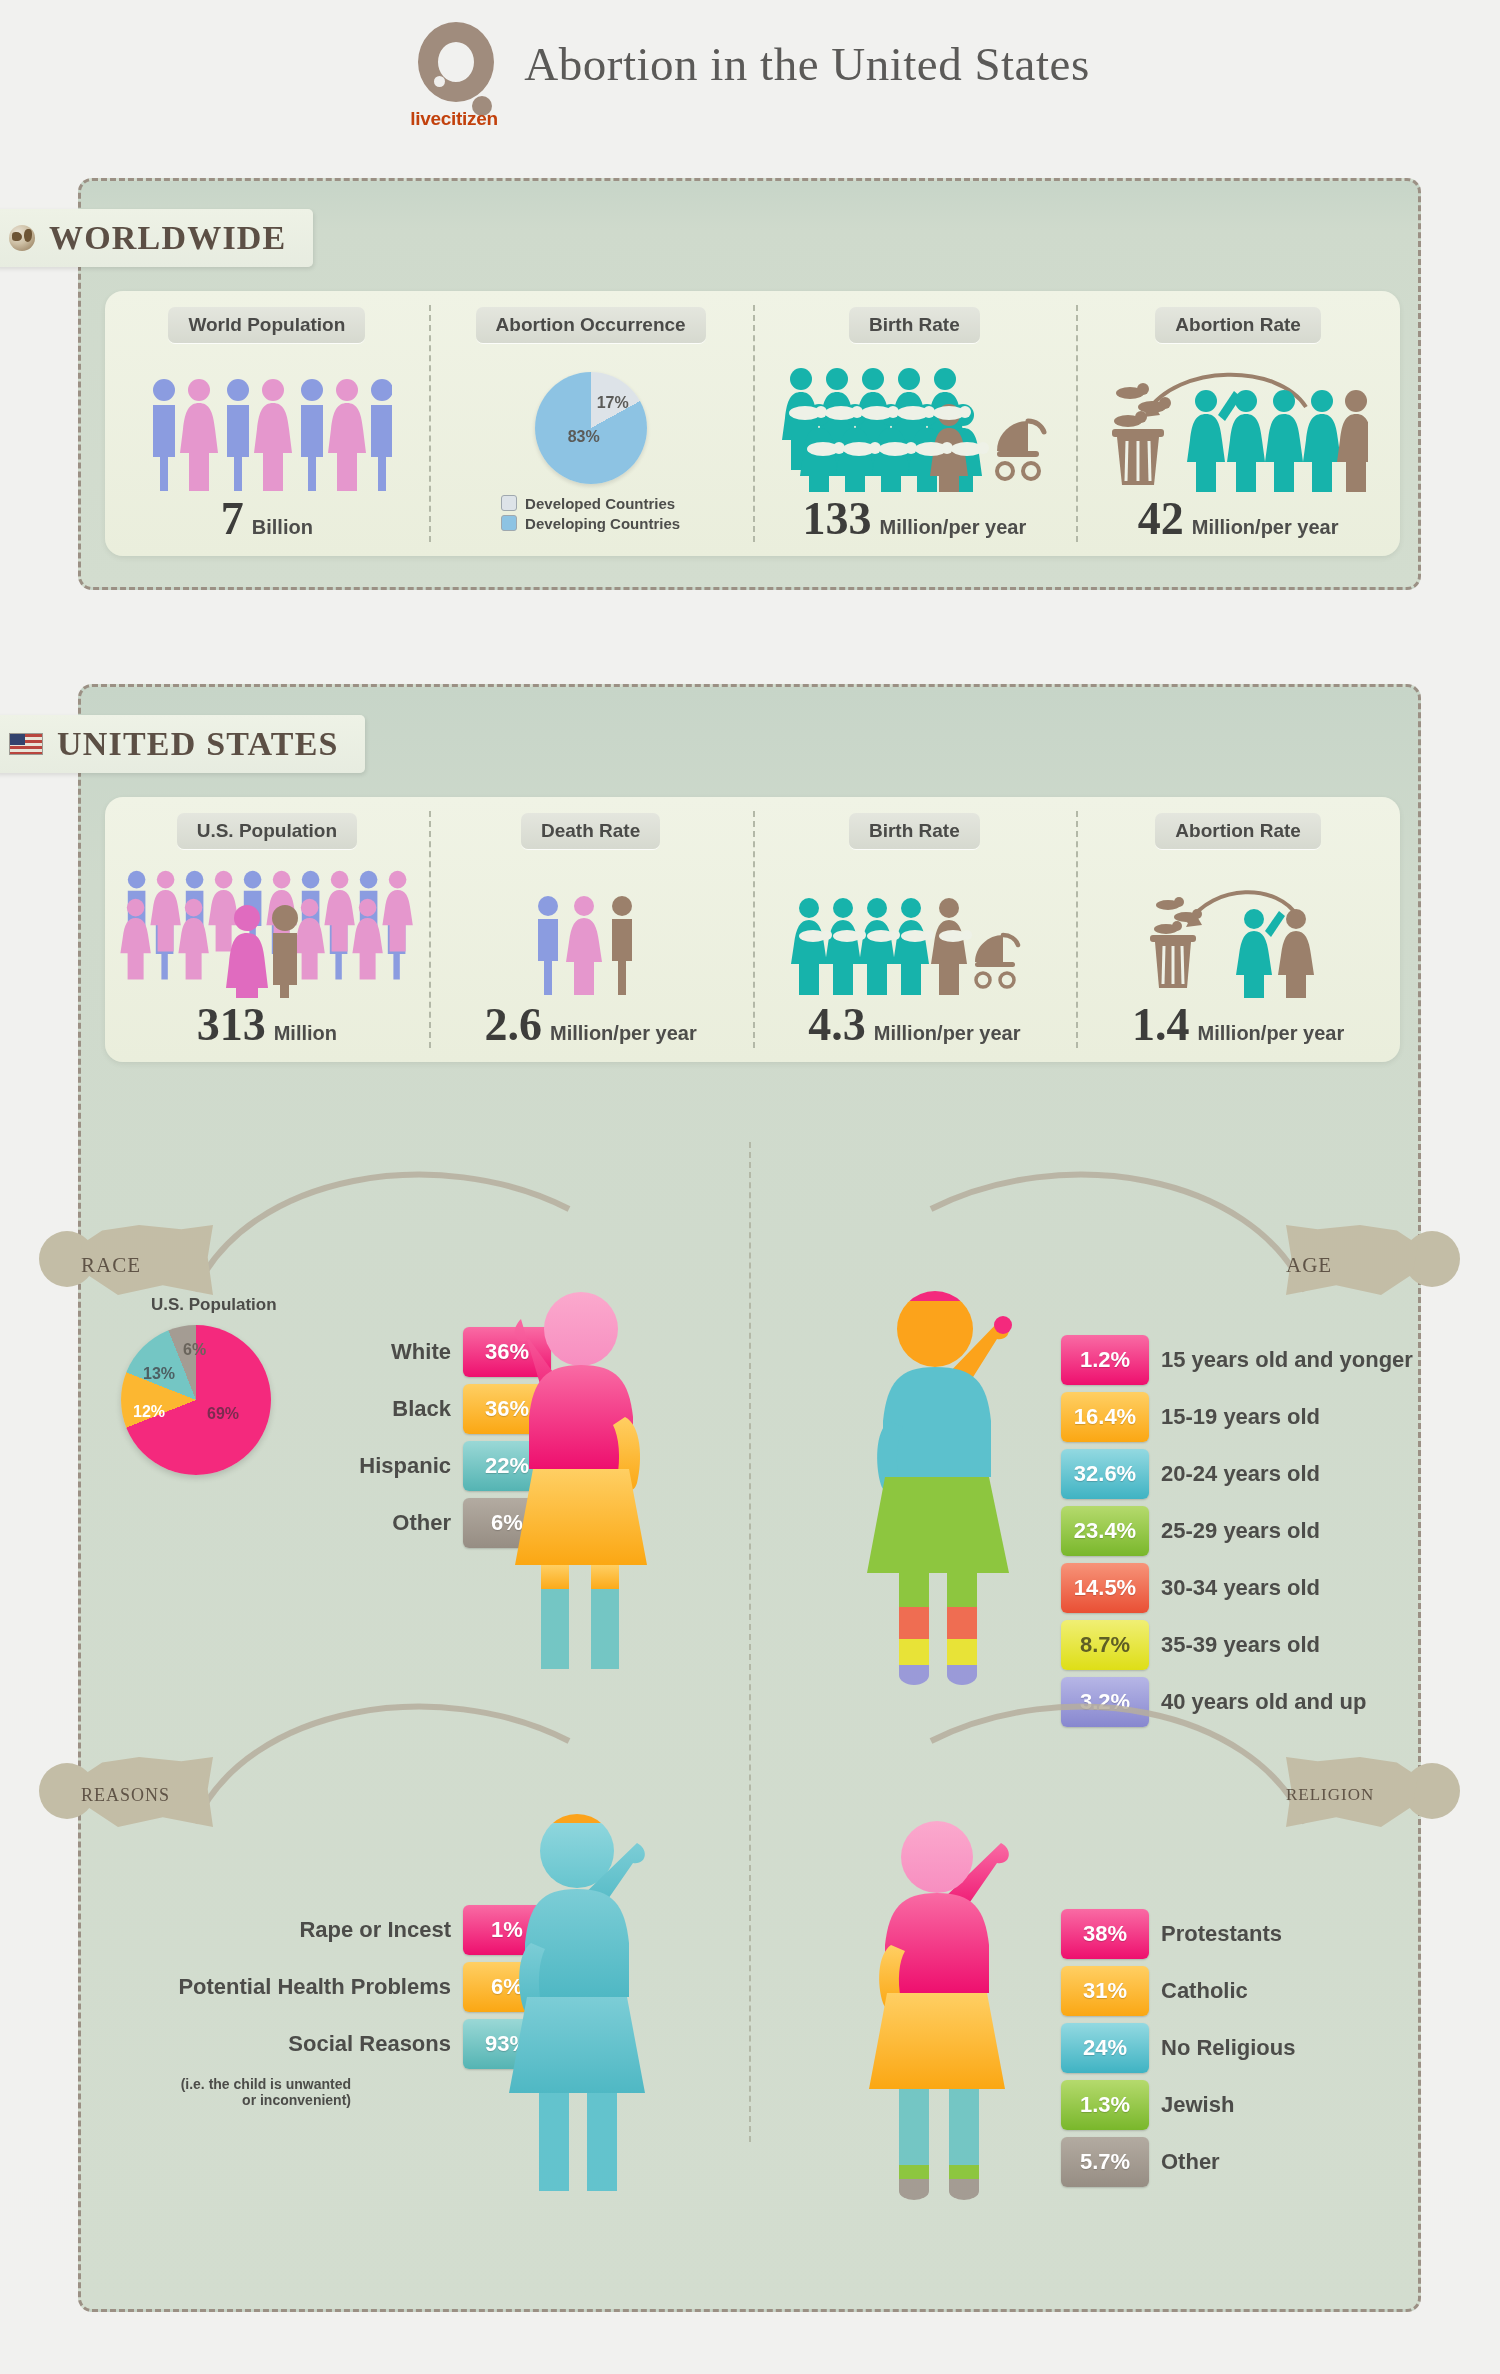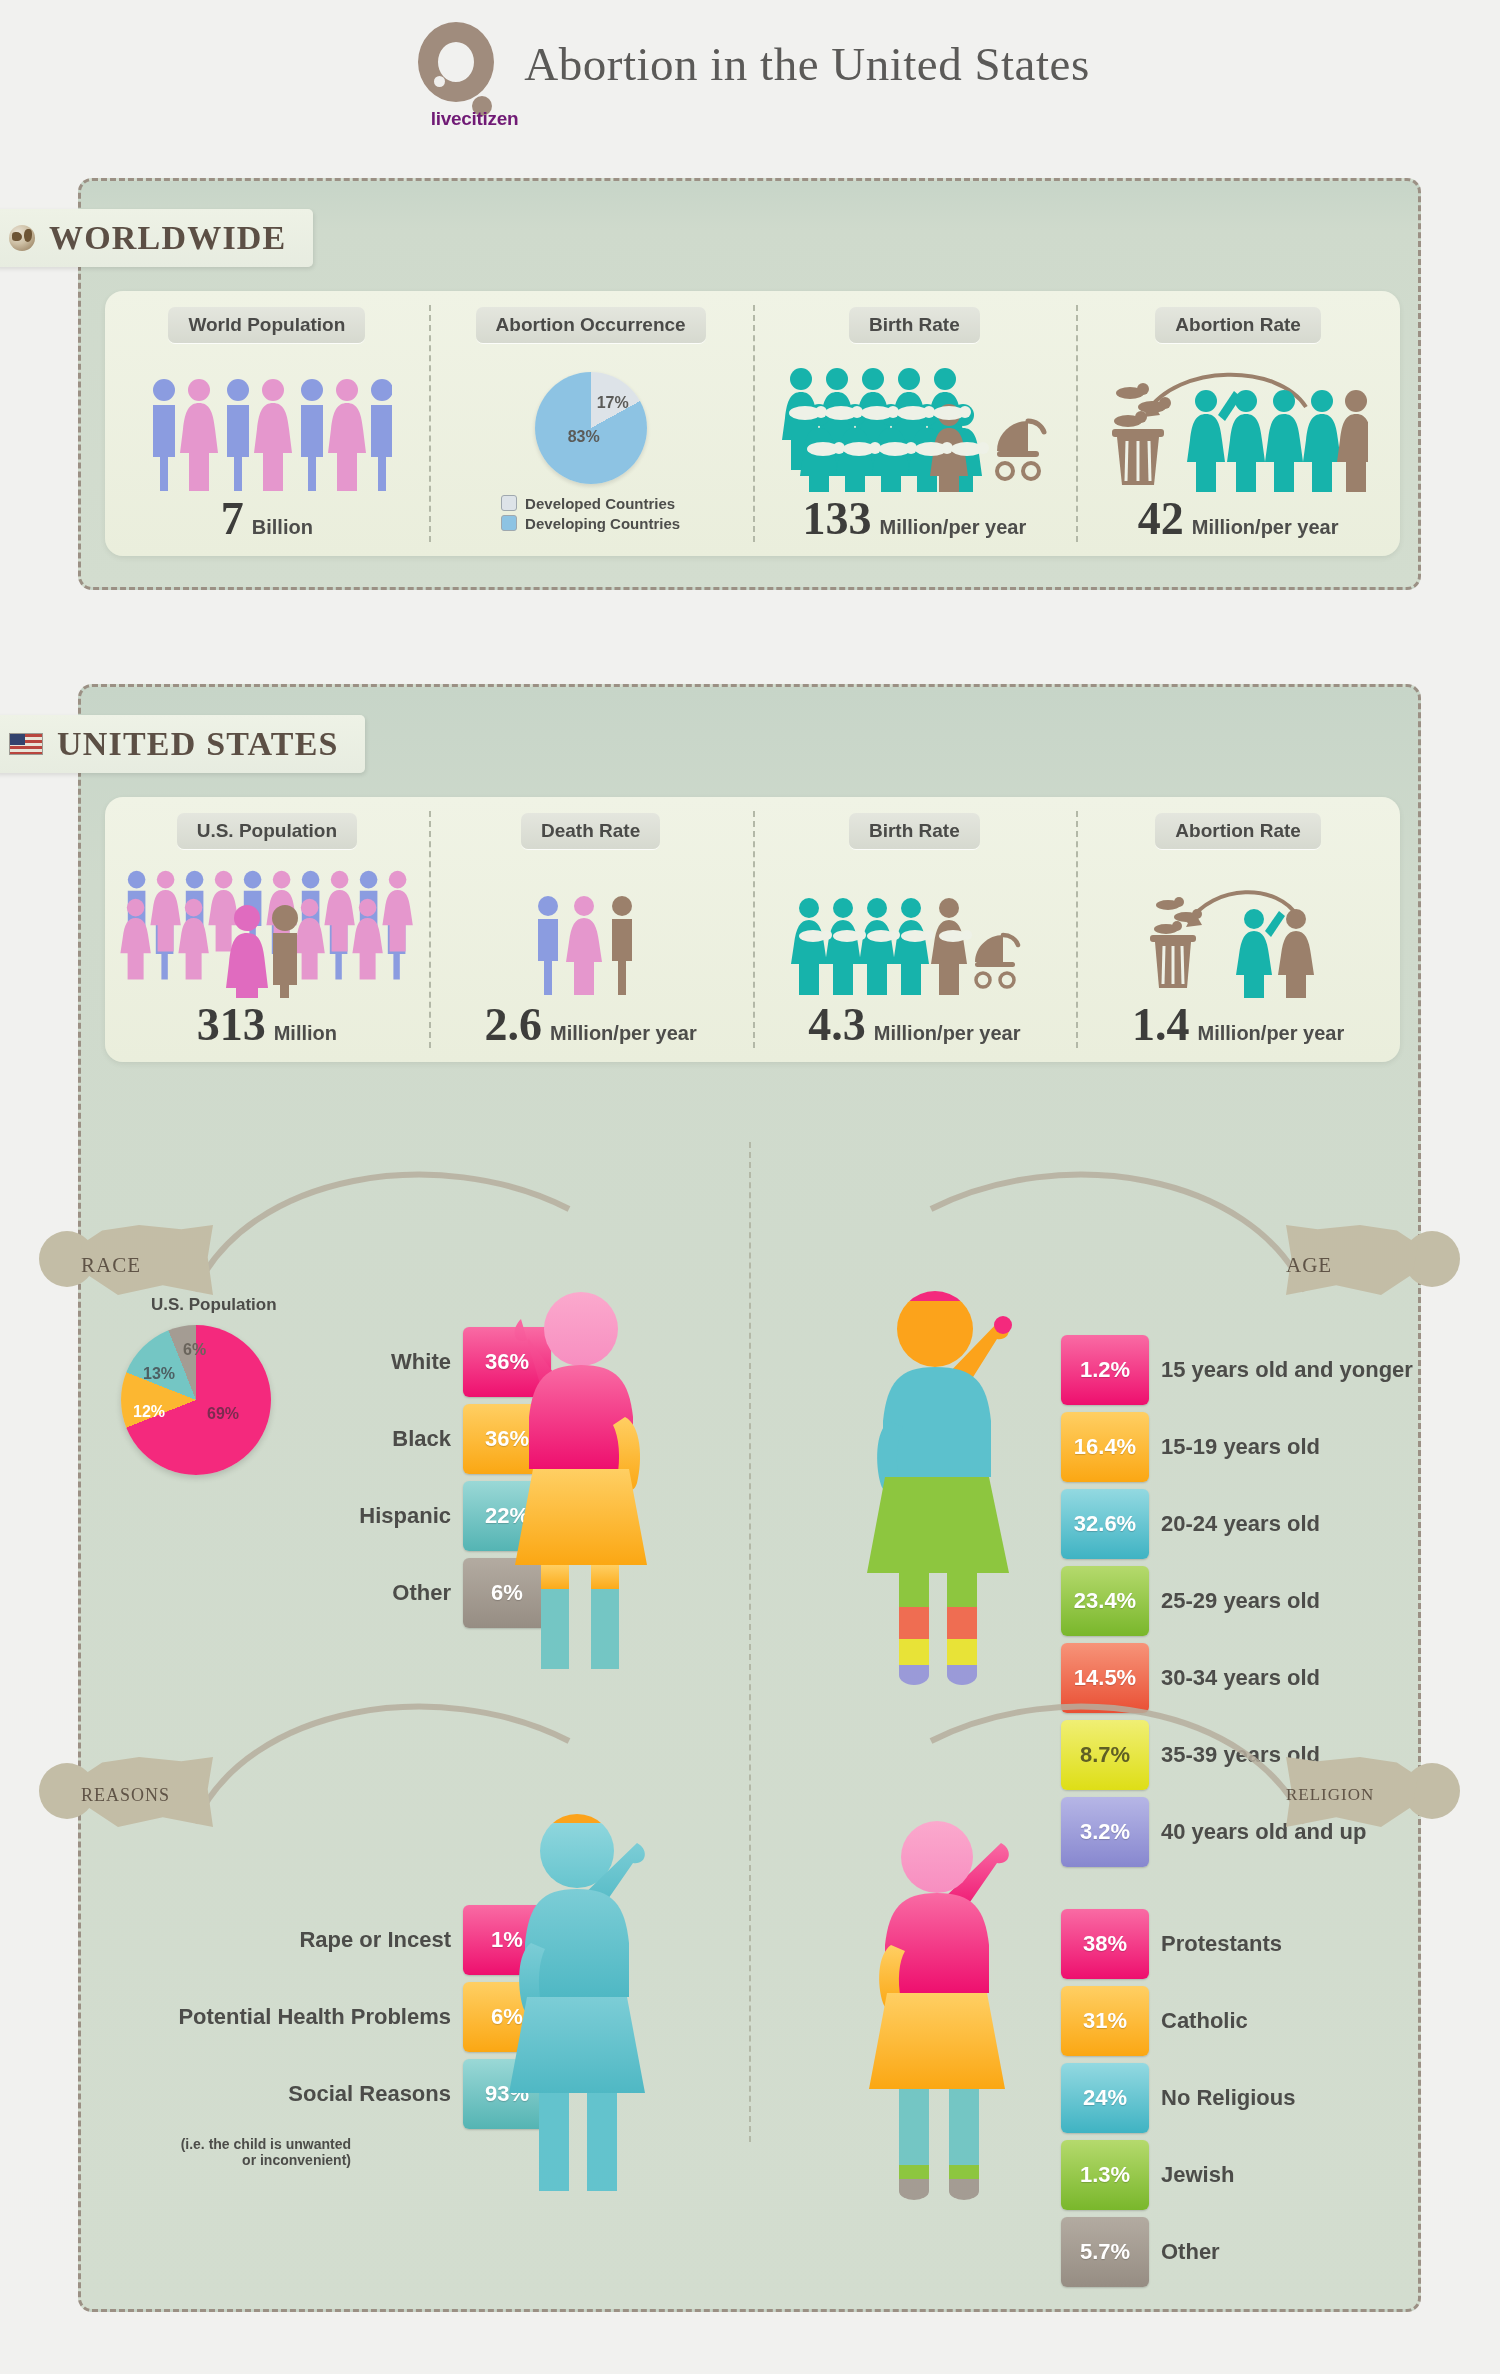--- a/index.html
+++ b/index.html
@@ -26,23 +26,22 @@
   .logo-dot-sm {
     position: absolute; left: 24px; top: 58px;
     width: 11px; height: 11px; border-radius: 50%; background: #efeeec;
   }
   .logo-dot-lg {
     position: absolute; left: 62px; top: 78px;
     width: 20px; height: 20px; border-radius: 50%; background: #a08c7d;
   }
   .logo-text {
     position: absolute; left: 0; top: 90px; width: 100%;
-    text-align: right; font-size: 19px; font-weight: bold; color: #701a75;
+    text-align: left; font-size: 19px; font-weight: bold; color: #c2410c;
     letter-spacing: -0.3px;
-    margin-left: 12px;
   }
   .main-title {
     font-family: "Liberation Serif", serif;
     font-size: 47px; color: #5b5a58; letter-spacing: 0.5px;
     margin-bottom: 18px;
   }
 
   
   .section {
     position: absolute;
@@ -166,21 +165,21 @@
   .ribbon.right .rib-label { right: 42px; }
 
   
   .arc { position: absolute; pointer-events: none; }
 
   
   .data-list { position: absolute; }
   .data-row { display: flex; align-items: center; gap: 12px; margin-bottom: 7px; }
   .data-badge {
     width: 88px; text-align: center;
-    border-radius: 6px; padding: 22px 0;
+    border-radius: 6px; padding: 12px 0;
     font-size: 22px; font-weight: bold; color: #ffffff;
     text-shadow: 0 1px 1px rgba(0,0,0,.18);
     box-shadow: 0 1px 2px rgba(0,0,0,.18);
   }
   .data-label { font-size: 22px; font-weight: bold; color: #4c4c49; white-space: nowrap; }
   .data-list.rtl .data-row { justify-content: flex-end; }
   .data-sub { font-size: 14px; font-weight: bold; color: #4c4c49; text-align: right; line-height: 1.15; }
 
   
   .figure { position: absolute; }

